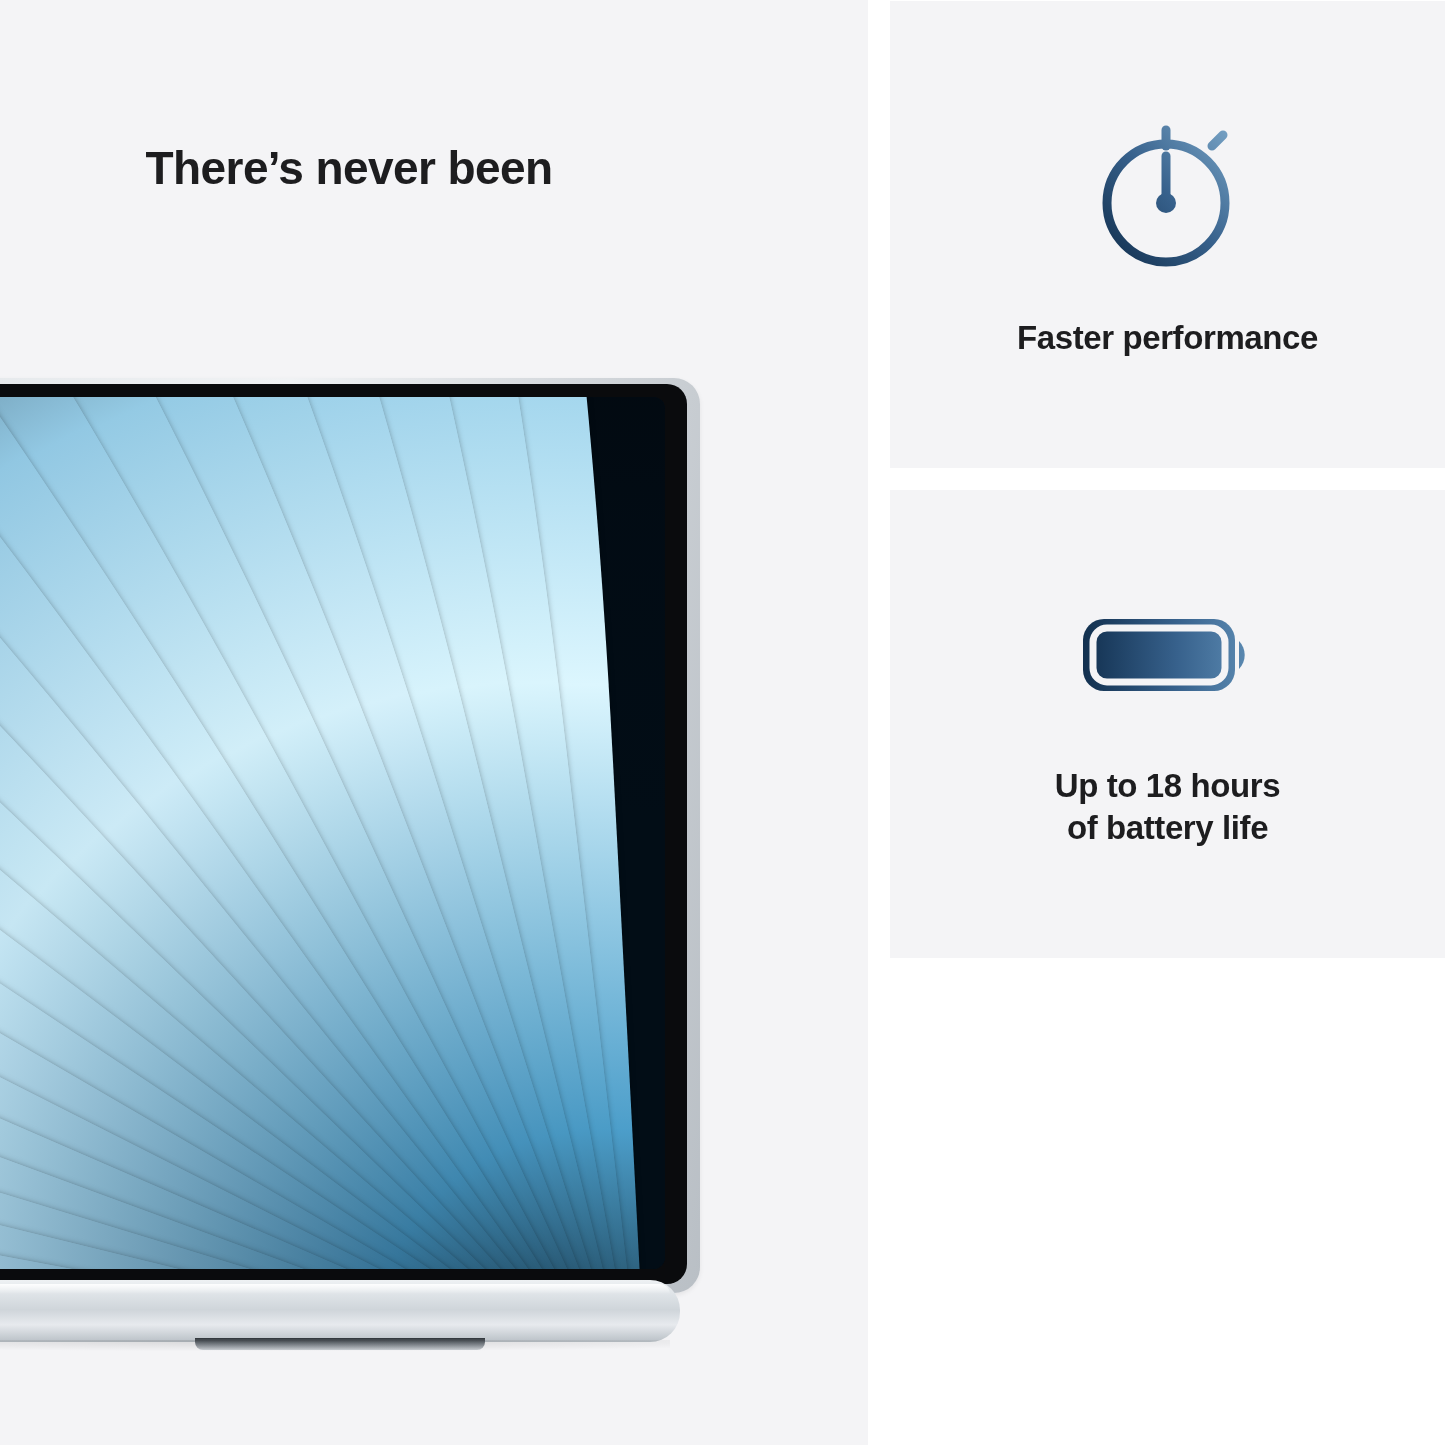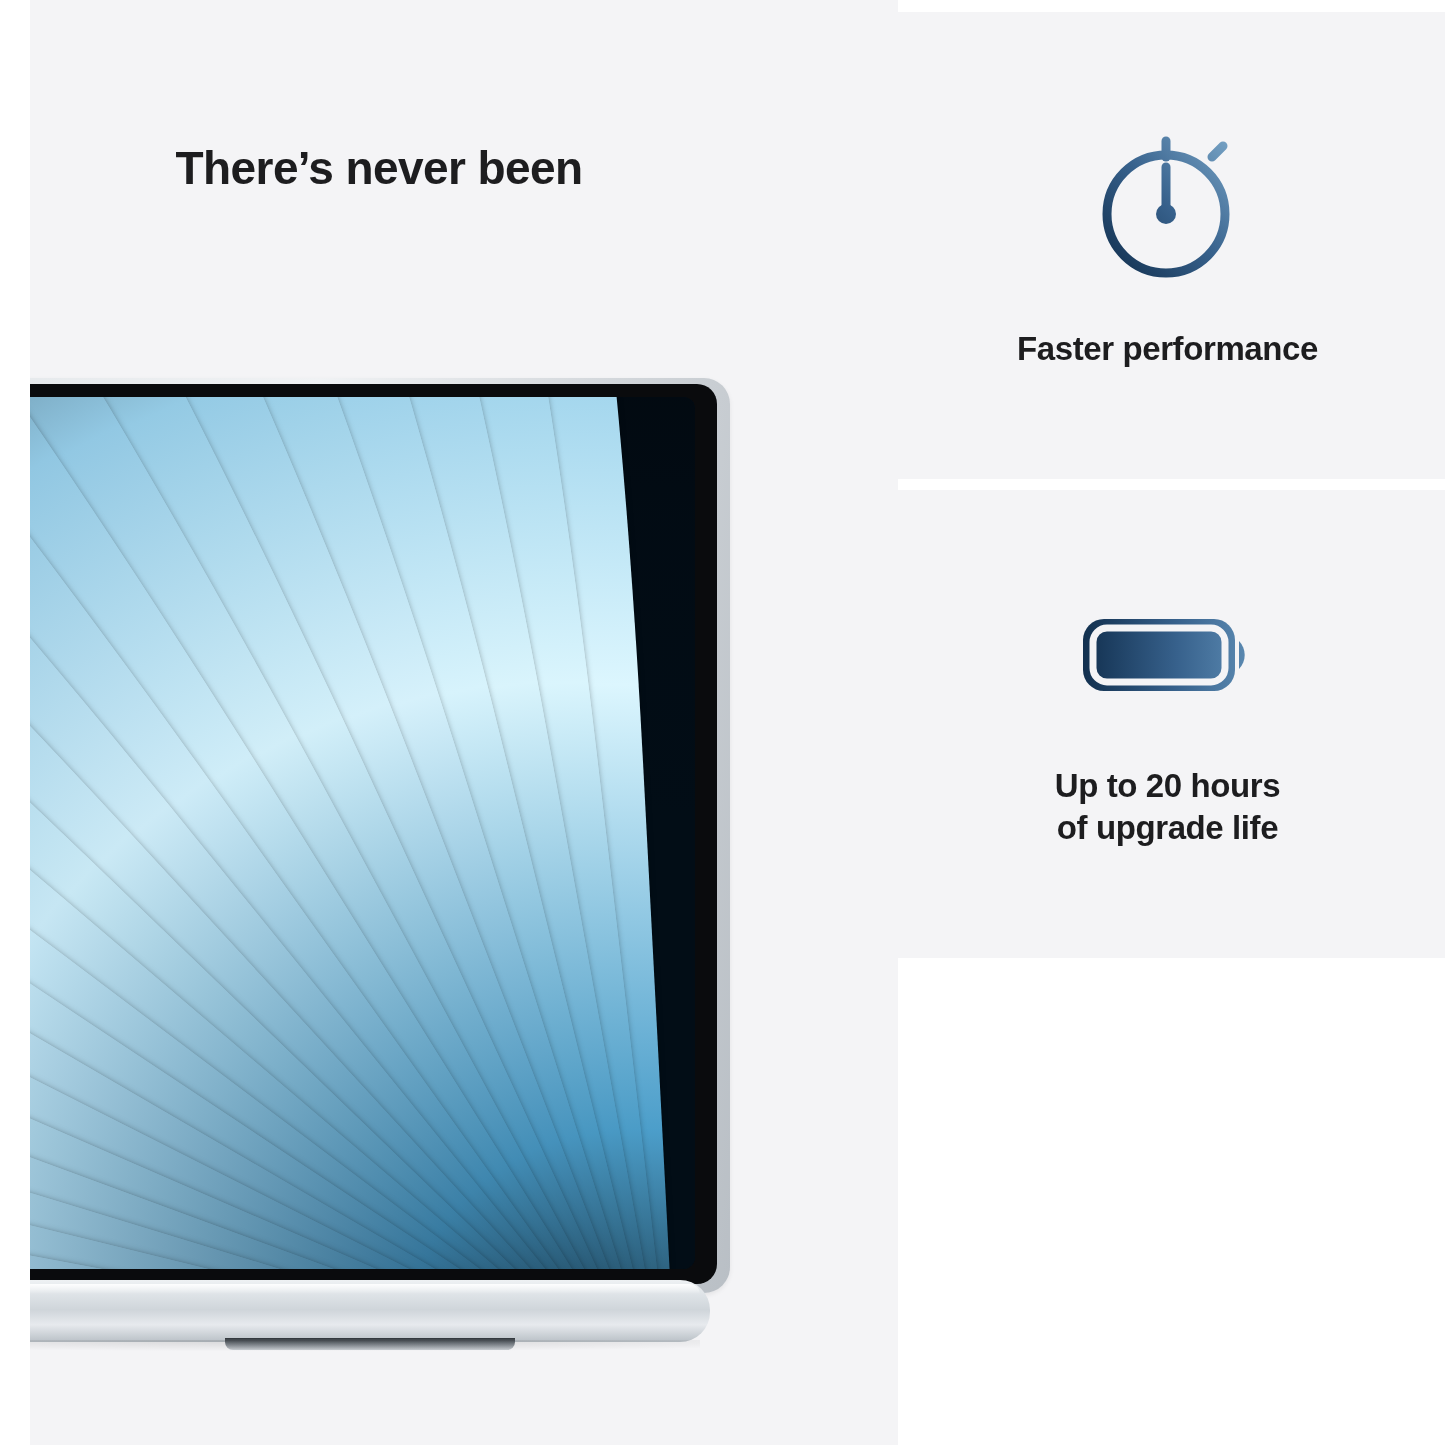--- a/index.html
+++ b/index.html
@@ -8,21 +8,21 @@
     background:#ffffff;
     font-family:"Liberation Sans", sans-serif;
     overflow:hidden;
     position:relative;
   }
   #stage{position:absolute;inset:0;background:#ffffff;}
 
   
   .left-panel{
     position:absolute;left:0;top:0;width:868px;height:1445px;
-    background:#f4f4f6;overflow:hidden;margin-left:30px;
+    background:#f4f4f6;overflow:hidden;
   }
   .headline{
     position:absolute;left:0;top:140px;width:868px;
     text-align:center;
     color:#1d1d1f;
     font-size:46px;
     font-weight:bold;
     line-height:1.26;
     letter-spacing:-0.6px;
     padding-right:170px;
@@ -93,21 +93,21 @@
     background:radial-gradient(60% 100% at 70% 0%, rgba(0,0,0,0.13), rgba(0,0,0,0) 72%);
   }
 
   
   .right-col{position:absolute;left:890px;top:0;width:555px;height:1445px;}
   .feature{
     position:absolute;left:0;width:555px;
     background:#f4f4f6;
     display:flex;flex-direction:column;align-items:center;justify-content:center;
   }
-  .f1{top:12px;height:467px;}
+  .f1{top:1px;height:467px;}
   .f2{top:490px;height:468px;}
   .f3{top:978px;height:467px;}
   .ficon{display:flex;align-items:center;justify-content:center;margin-bottom:42px;}
   .fcap{
     color:#1d1d1f;text-align:center;
     font-size:33px;font-weight:bold;line-height:1.28;letter-spacing:-0.4px;
     max-width:430px;
   }
   .f2 .ficon{margin-bottom:56px;}
   .f3 .ficon{margin-bottom:50px;}
@@ -250,20 +250,20 @@
               <stop offset="0.55" stop-color="#37618c"></stop>
               <stop offset="1" stop-color="#5d8cb4"></stop>
             </linearGradient>
           </defs>
           <rect x="10" y="20" width="152" height="72" rx="21" fill="url(#g2)"></rect>
           <rect x="20" y="29" width="132" height="54" rx="14" fill="none" stroke="#f4f4f6" stroke-width="7"></rect>
           <path d="M166 42 a20 20 0 0 1 0 28 Z" fill="url(#g2)"></path>
         </svg>
       </div>
       <div class="fcap">
-        <span>Up to 20 hours</span><br>
-        <span>of upgrade life</span>
+        <span>Up to 18 hours</span><br>
+        <span>of battery life</span>
       </div>
     </div>
 
 
   </div>
 </div>
 
 </body></html>

